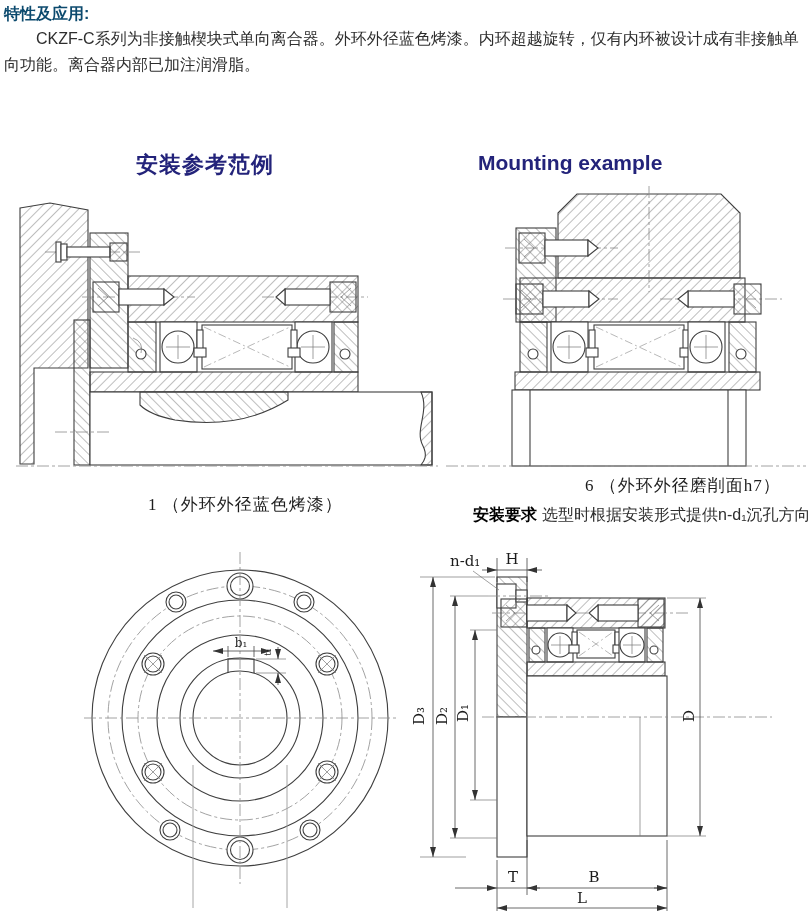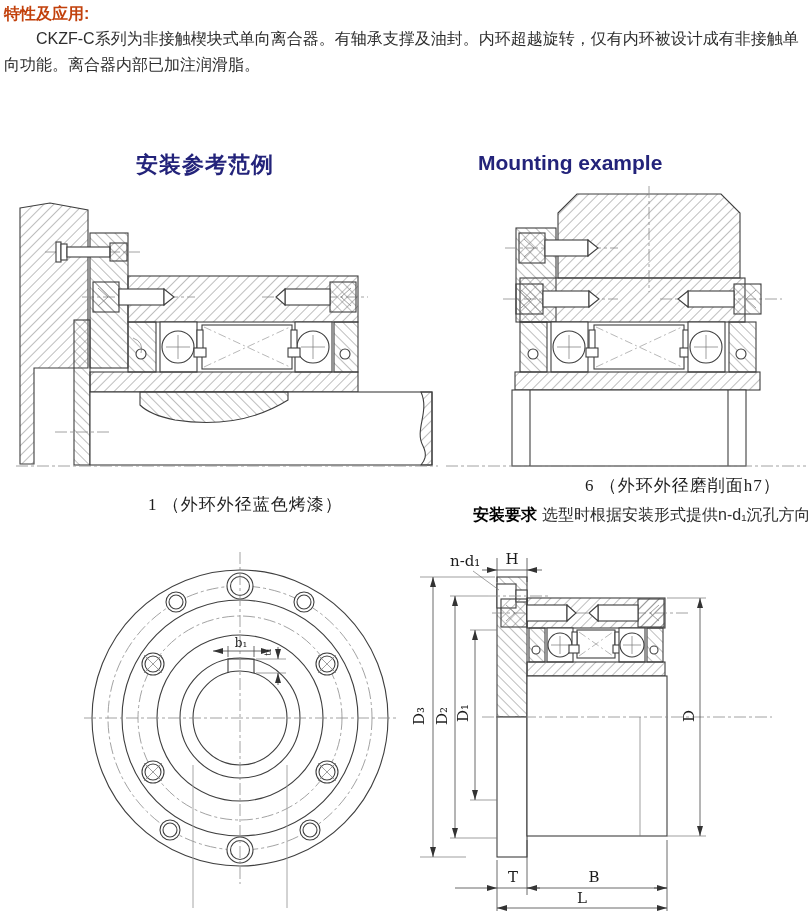--- a/index.html
+++ b/index.html
@@ -1,19 +1,19 @@
 <!DOCTYPE html>
 <html><head>
 <meta charset="utf-8">
 <style>
   html,body { margin:0; padding:0; background:#fff; }
   .page { position:relative; width:810px; height:913px; background:#fff; overflow:hidden;
           font-family:"Liberation Sans","DejaVu Sans",sans-serif; }
   .intro { position:absolute; left:4px; top:2px; width:802px; }
-  .intro-title { font-size:16px; font-weight:bold; color:#c2410c; line-height:24px; }
+  .intro-title { font-size:16px; font-weight:bold; color:#0c4a6e; line-height:24px; }
   .body-text { margin:0; text-indent:2em; font-size:16px; line-height:25.5px; color:#2e2e2e; }
   .heading { position:absolute; font-weight:bold; color:#23237a; white-space:nowrap; }
   .heading.zh { left:136px; top:150px; font-size:22px; letter-spacing:1px; }
   .heading.en { left:478px; top:151px; font-size:21px; }
   .caption { position:absolute; font-family:"Liberation Serif","DejaVu Serif",serif;
              font-size:17px; color:#1d1d1d; letter-spacing:1px; white-space:nowrap; }
   .cap1 { left:148px; top:493px; }
   .cap2 { left:585px; top:474px; }
   .note { position:absolute; left:473px; top:505px; font-size:16px; color:#2e2e2e; white-space:nowrap; }
   .note-label { font-weight:bold; color:#000000; margin-right:5px; }
@@ -285,21 +285,21 @@
       <text class="dimlbl" text-anchor="middle" transform="rotate(-90 468 713)" x="468" y="713">D₁</text>
       <text class="dimlbl" text-anchor="middle" transform="rotate(-90 694 716)" x="694" y="716">D</text>
       <text class="dimlbl" text-anchor="middle" x="513" y="882">T</text>
       <text class="dimlbl" text-anchor="middle" x="594" y="882">B</text>
       <text class="dimlbl" text-anchor="middle" x="582" y="903">L</text>
     </g>
   </svg>
 
   <div class="intro">
     <div class="intro-title">特性及应用:</div>
-    <p class="body-text">CKZF-C系列为非接触楔块式单向离合器。有轴承支撑及油封。内环超越旋转，仅有内环被设计成有非接触单向功能。离合器内部已加注润滑脂。</p>
+    <p class="body-text">CKZF-C系列为非接触楔块式单向离合器。外环外径蓝色烤漆。内环超越旋转，仅有内环被设计成有非接触单向功能。离合器内部已加注润滑脂。</p>
   </div>
 
   <div class="heading en">Mounting example</div>
   <div class="heading zh">安装参考范例</div>
 
   <div class="caption cap1">1 （外环外径蓝色烤漆）</div>
   <div class="caption cap2">6 （外环外径磨削面h7）</div>
 
   <div class="note">
     <span class="note-label">安装要求</span><span>选型时根据安装形式提供n-d₁沉孔方向</span>

